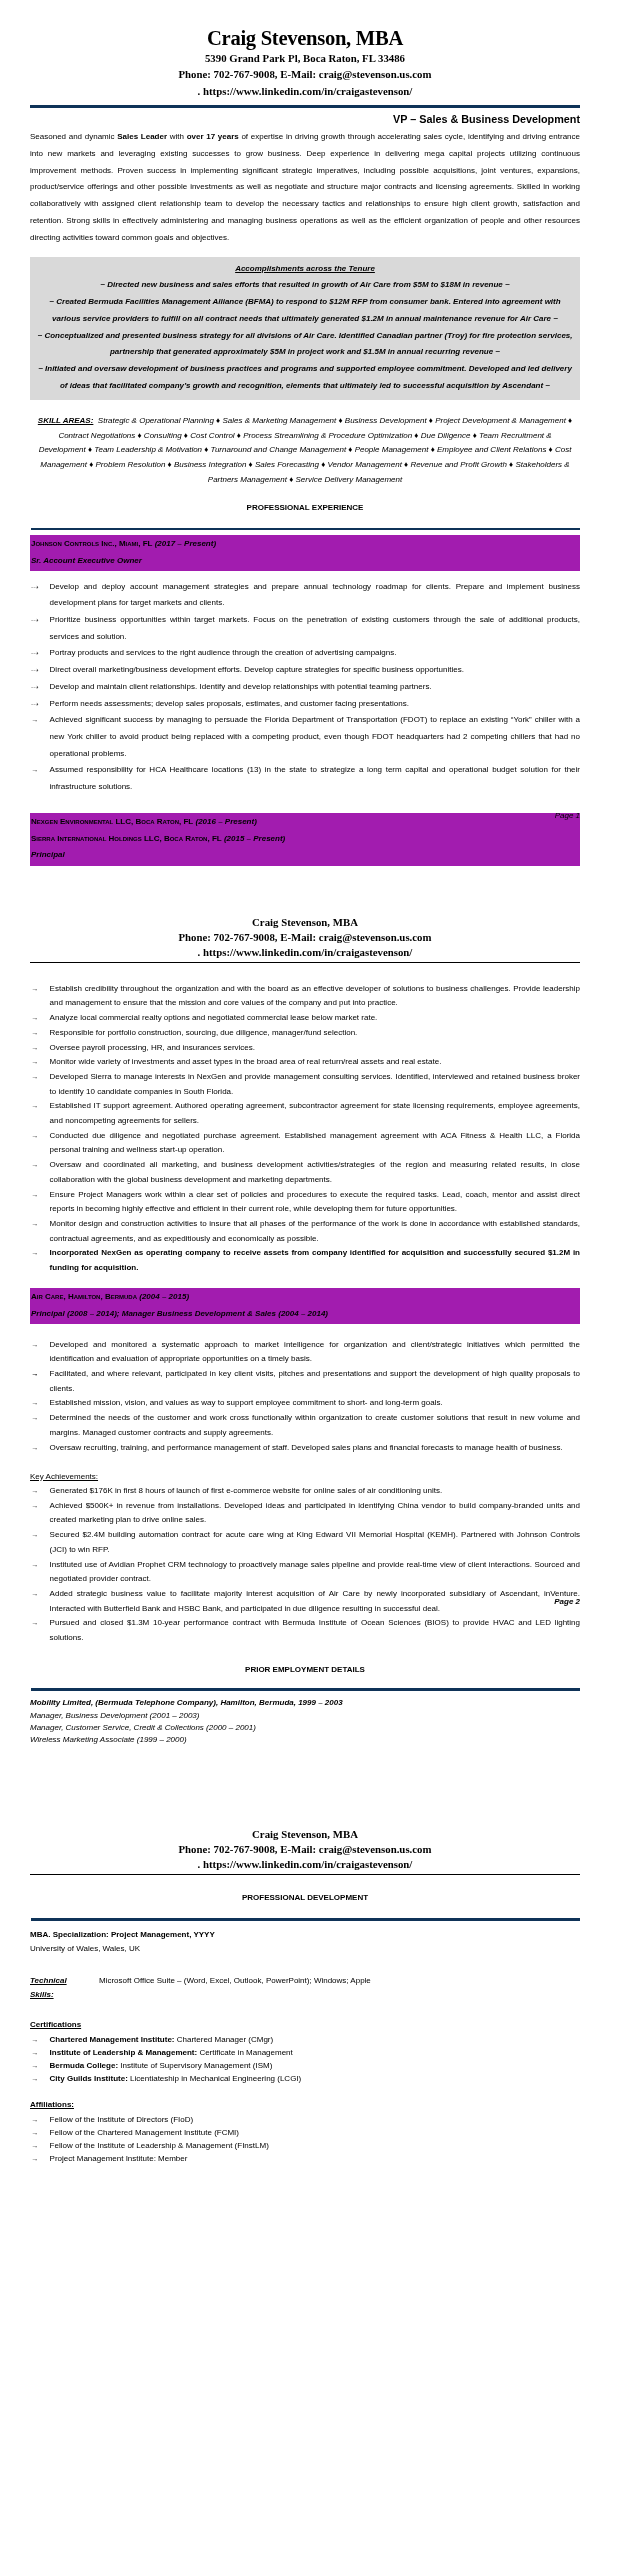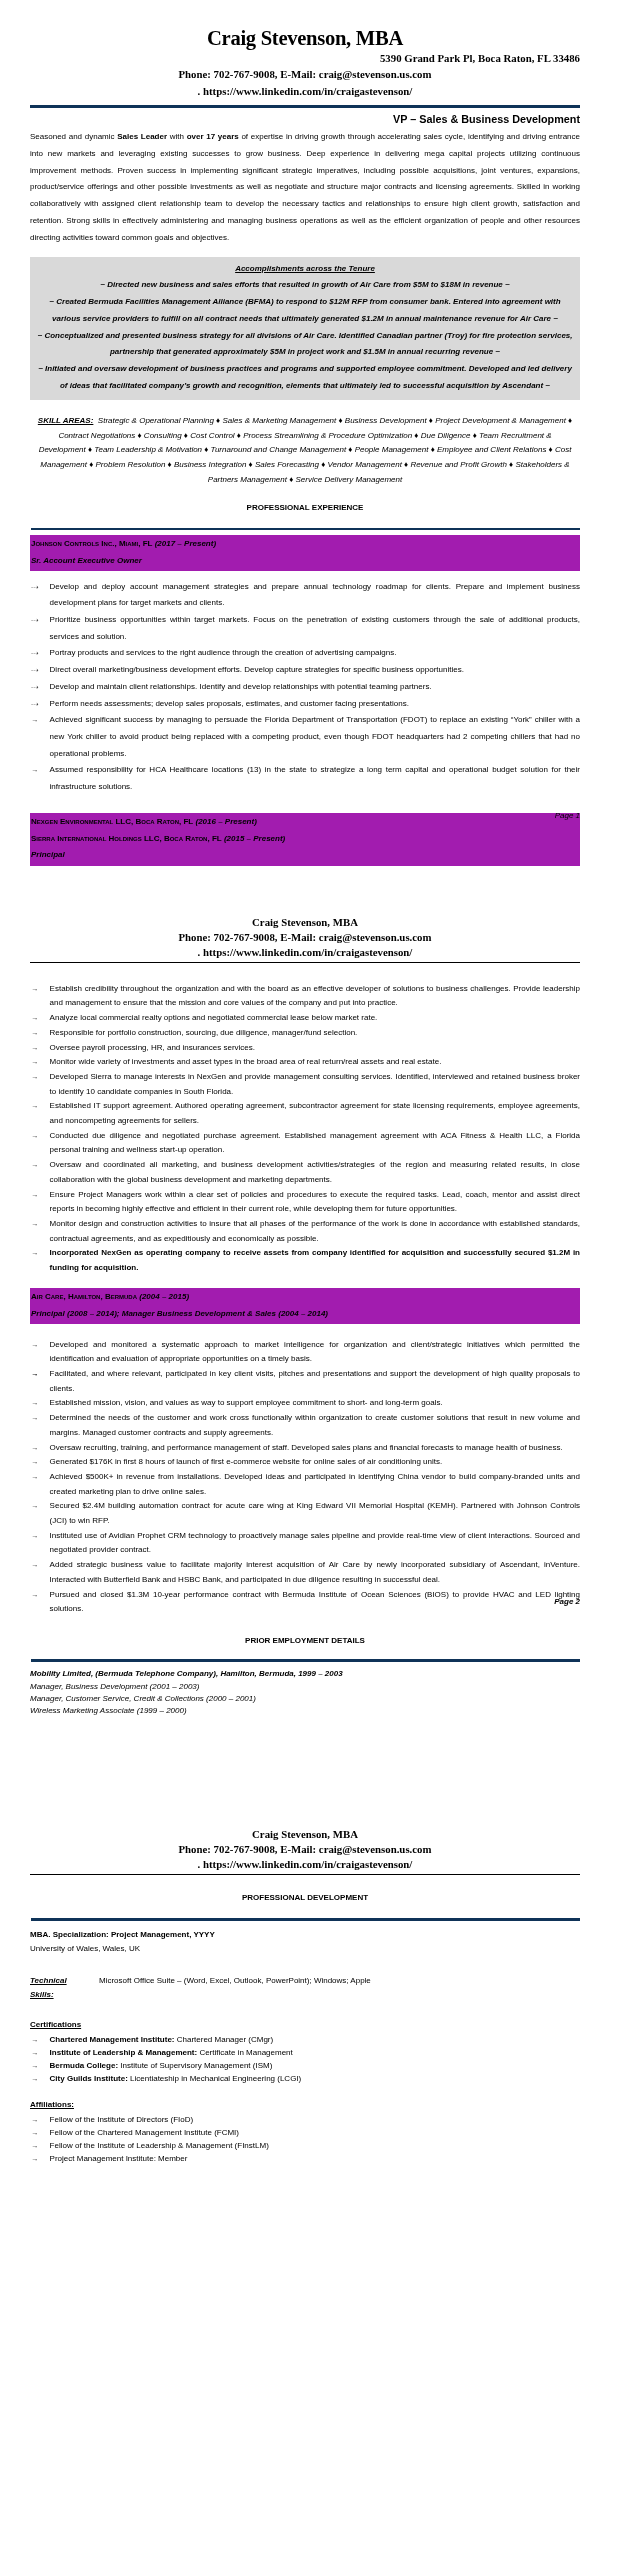--- a/index.html
+++ b/index.html
@@ -4,21 +4,21 @@
 <style>
   html, body { margin: 0; padding: 0; background: #ffffff; }
   body { width: 639px; color: #000; font-family: "Liberation Sans", sans-serif; }
   .page { position: relative; width: 602px; box-sizing: border-box; padding: 0 22px 0 30px; }
   .page1 { height: 911px; }
   .page2 { height: 895px; }
   .page3 { height: 904px; }
 
   .hdr { text-align: center; font-family: "Liberation Serif", serif; font-weight: bold; }
   .hdr .name-lg { font-size: 20.6px; line-height: 23px; padding-top: 27px; letter-spacing: -0.3px; }
-  .hdr .addr { font-size: 10.8px; line-height: 16px; text-align: right; }
+  .hdr .addr { font-size: 10.8px; line-height: 16px; }
   .hdr .line { font-size: 10.8px; line-height: 17px; }
   .hdr .name-sm { font-size: 10.8px; line-height: 15px; }
   .hdr2 { padding-top: 4.1px; }
   .hdr3 { padding-top: 20.6px; }
 
   .rule-navy { height: 2.6px; background: #0f3358; margin: 5.2px 0 0 0; }
   .rule-thin { height: 1px; background: #000; margin: 2.1px 0 0 0; }
 
   .title { text-align: right; font-weight: bold; font-size: 10.8px; line-height: 14.4px; margin-top: 4.1px; }
   .summary { font-size: 8px; line-height: 16.7px; text-align: justify; margin-top: 3.1px; }
@@ -148,20 +148,21 @@
   </div>
   <ul class="arr tight" style="margin-top:13.4px;">
     <li><span class="bul">→</span><span>Developed and monitored a systematic approach to market intelligence for organization and client/strategic initiatives which permitted the identification and evaluation of appropriate opportunities on a timely basis.</span></li>
     <li><span class="bul">→</span></li>
     <li><span class="bul">→</span><span>Facilitated, and where relevant, participated in key client visits, pitches and presentations and support the development of high quality proposals to clients.</span></li>
     <li><span class="bul">→</span><span>Established mission, vision, and values as way to support employee commitment to short- and long-term goals.</span></li>
     <li><span class="bul">→</span><span>Determined the needs of the customer and work cross functionally within organization to create customer solutions that result in new volume and margins. Managed customer contracts and supply agreements.</span></li>
     <li><span class="bul">→</span><span>Oversaw recruiting, training, and performance management of staff. Developed sales plans and financial forecasts to manage health of business.</span></li>
   </ul>
 
+  <div class="ka-h">Key Achievements:</div>
   <ul class="arr tight" style="margin-top:0;">
     <li><span class="bul">→</span><span>Generated $176K in first 8 hours of launch of first e-commerce website for online sales of air conditioning units.</span></li>
     <li><span class="bul">→</span><span>Achieved $500K+ in revenue from installations. Developed ideas and participated in identifying China vendor to build company-branded units and created marketing plan to drive online sales.</span></li>
     <li><span class="bul">→</span><span>Secured $2.4M building automation contract for acute care wing at King Edward VII Memorial Hospital (KEMH). Partnered with Johnson Controls (JCI) to win RFP.</span></li>
     <li><span class="bul">→</span><span>Instituted use of Avidian Prophet CRM technology to proactively manage sales pipeline and provide real-time view of client interactions. Sourced and negotiated provider contract.</span></li>
     <li><span class="bul">→</span><span>Added strategic business value to facilitate majority interest acquisition of Air Care by newly incorporated subsidiary of Ascendant, inVenture. Interacted with Butterfield Bank and HSBC Bank, and participated in due diligence resulting in successful deal.</span></li>
     <li><span class="bul">→</span><span>Pursued and closed $1.3M 10-year performance contract with Bermuda Institute of Ocean Sciences (BIOS) to provide HVAC and LED lighting solutions.</span></li>
   </ul>
 
   <div class="prior-h">PRIOR EMPLOYMENT DETAILS</div>

